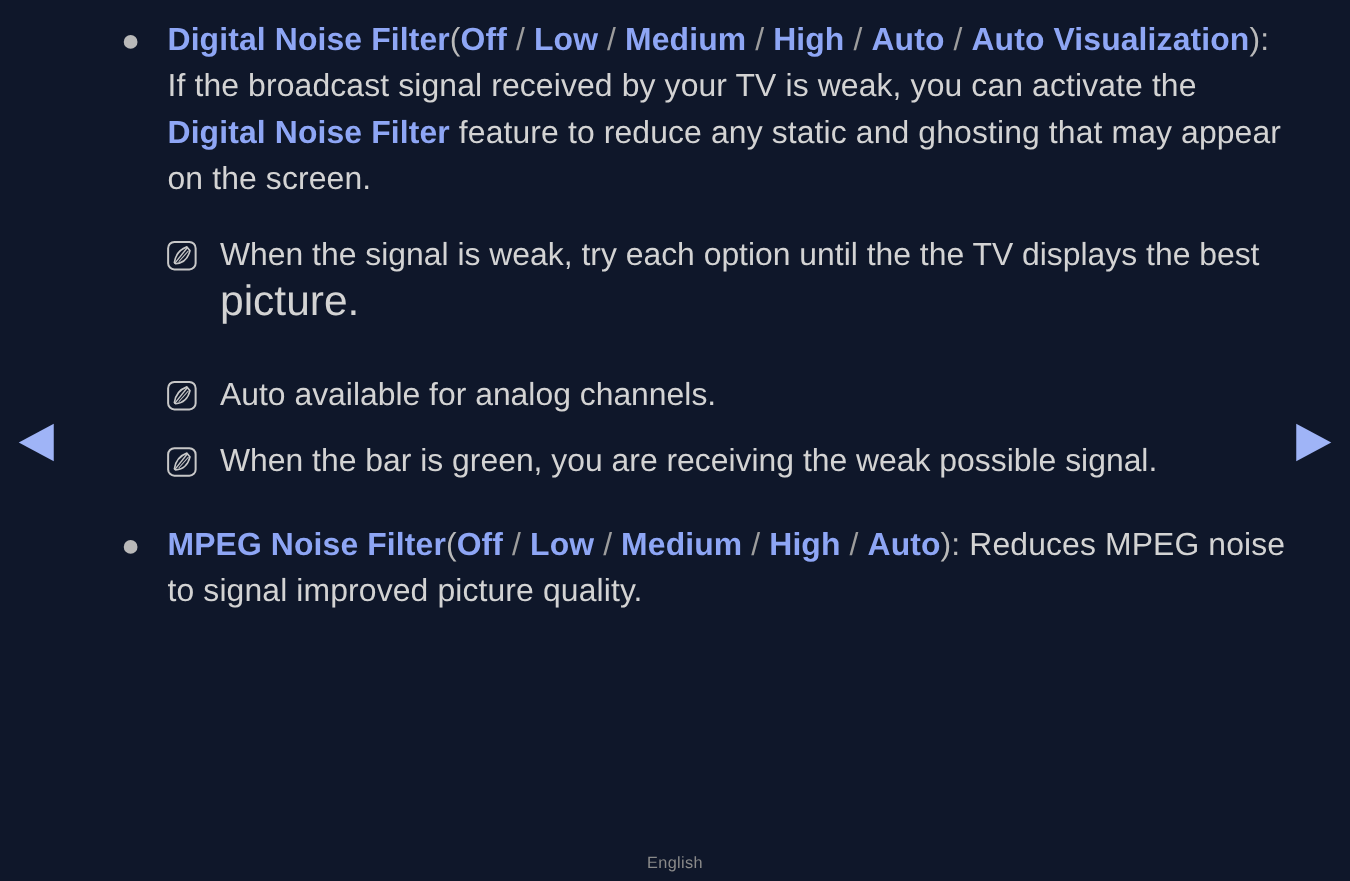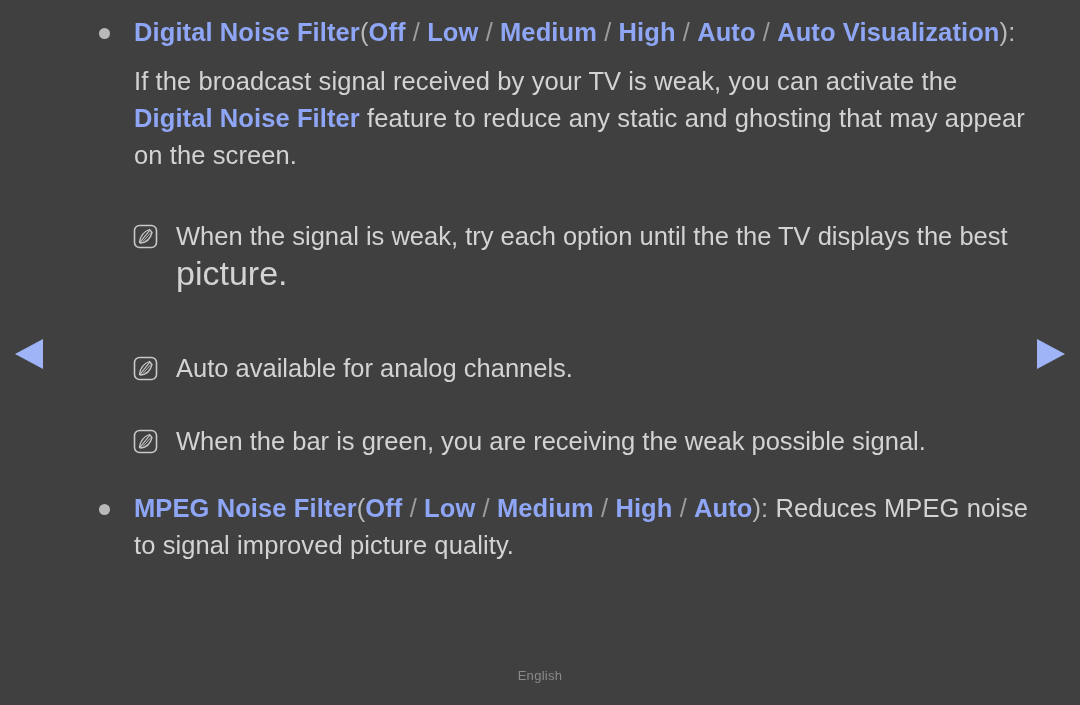--- a/index.html
+++ b/index.html
@@ -11,21 +11,21 @@
     width: 1080px;
     height: 705px;
     overflow: hidden;
     font-family: "Liberation Sans", sans-serif;
     color: #d6d6d6;
     position: relative;
   }
   #screen {
     position: absolute;
     inset: 0;
-    background: #404040;
+    background: #0f172a;
   }
 
   
   #content {
     position: absolute;
     left: 0;
     top: 0;
     width: 1080px;
     padding-top: 14px;
   }
@@ -48,41 +48,41 @@
   }
 
   .line {
     font-size: 25.5px;
     line-height: 37px;
     letter-spacing: 0.1px;
     color: #d3d3d3;
     font-weight: 400;
     white-space: nowrap;
   }
-  .line.wrap { white-space: normal; margin-top: 12px; }
+  .line.wrap { white-space: normal; }
 
   .hl {
     color: #8ea6f5;
     font-weight: bold;
   }
   .sep {
     color: #9d9d9d;
     font-weight: 400;
   }
   .paren {
     color: #b9b9b9;
     font-weight: 400;
   }
 
   
   .note {
     position: relative;
     padding-left: 176px;
     padding-right: 36px;
-    margin-top: 20px;
+    margin-top: 0;
   }
   .note .note-text {
     font-size: 25.5px;
     line-height: 37px;
     color: #d3d3d3;
     white-space: nowrap;
   }
   .note .note-cont {
     font-size: 34px;
     line-height: 37px;
@@ -108,21 +108,21 @@
     height: 36px;
   }
   #nav-prev { left: 12px; }
   #nav-next { left: 1034px; }
 
   
   #footer-language {
     position: absolute;
     left: 0;
     right: 0;
-    bottom: 22px;
+    bottom: 8px;
     text-align: center;
     font-size: 13px;
     color: #8a8a8a;
     letter-spacing: 0.3px;
   }
 </style>
 </head>
 <body>
 
 <div id="screen">

